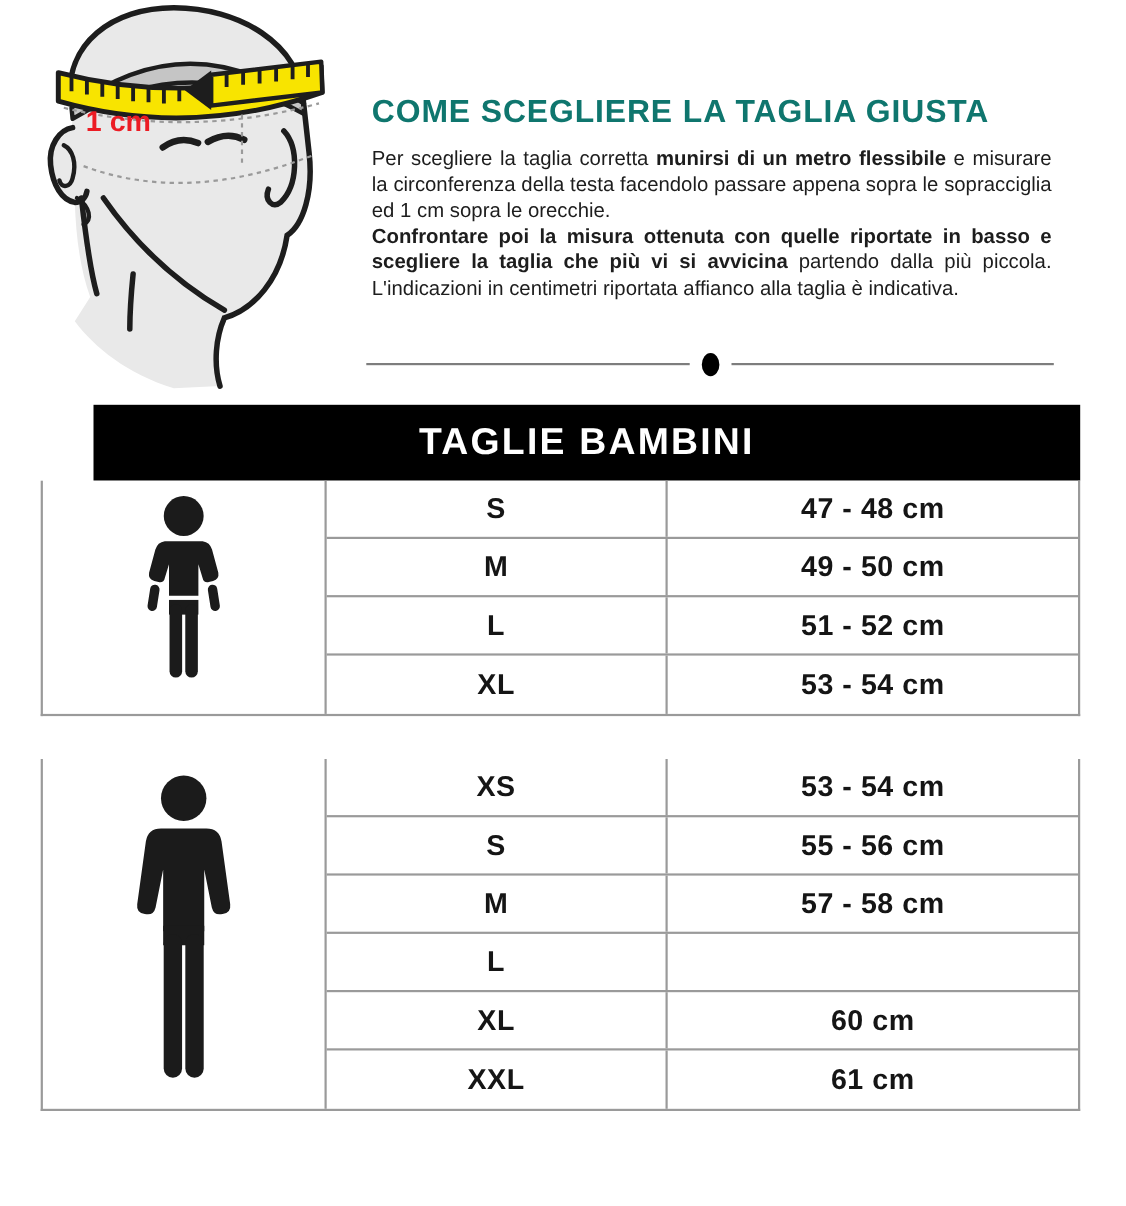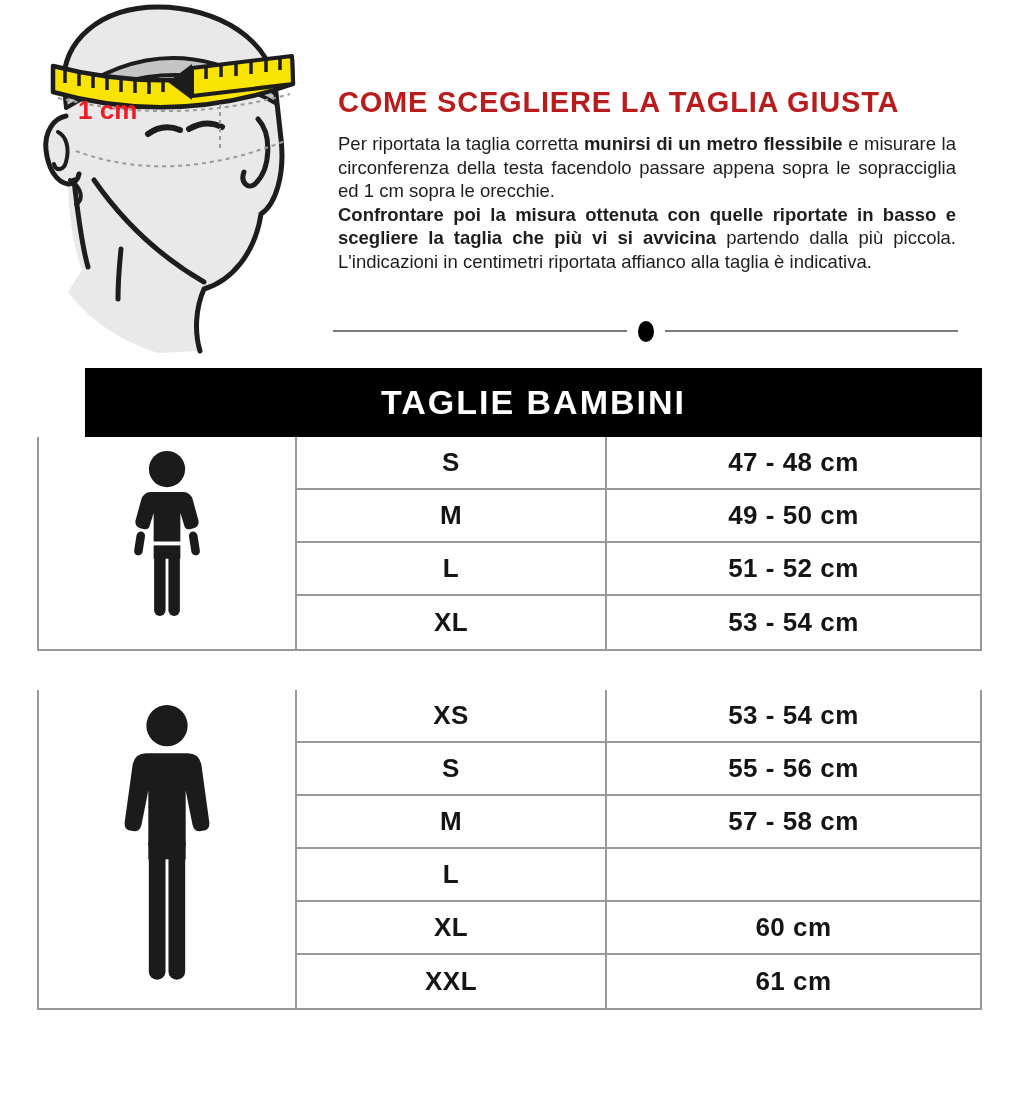--- a/index.html
+++ b/index.html
@@ -7,21 +7,21 @@
     position:relative; width:1024px; height:1096px;
     background:#ffffff; overflow:hidden;
     font-family:"Liberation Sans", sans-serif; color:#1d1d1d;text-decoration:underline;
   }
 
   
   .illus { position:absolute; left:8px; top:4px; width:332px; height:358px; }
   .intro-text { position:absolute; left:338px; top:86px; width:618px; }
   .title {
     margin:0 0 13px 0; font-size:29px; font-weight:bold;
-    letter-spacing:0.8px; color:#b91c1c; white-space:nowrap;
+    letter-spacing:0.8px; color:#0f766e; white-space:nowrap;
   }
   .copy { margin:0; font-size:18.5px; line-height:23.6px; text-align:justify; color:#1d1d1d; }
   .copy strong { font-weight:bold; }
 
   
   .divider { position:absolute; left:333px; top:320px; width:625px; height:22px; display:flex; align-items:center; }
   .divider .line { flex:1; height:0; border-top:2px solid #7d7d7d; }
   .divider .dot { width:16px; height:21px; background:#000; border-radius:50%; margin:0 11px; flex:0 0 auto; }
 
   
@@ -108,21 +108,21 @@
       <path d="M50,94 Q165,122 282,90"></path>
       <path d="M68,147 Q162,182 277,137"></path>
       <path d="M212,100 L212,147"></path>
     </g>
 
     <text x="70" y="115" fill="#ec1c24" font-size="26" font-weight="bold" font-family="Liberation Sans, sans-serif">1 cm</text>
   </svg>
 
   <div class="intro-text">
     <h1 class="title">COME SCEGLIERE LA TAGLIA GIUSTA</h1>
-    <p class="copy"><span>Per riportata la taglia corretta </span><strong>munirsi di un metro flessibile</strong><span> e misurare la circonferenza della testa facendolo passare appena sopra le sopracciglia ed 1 cm sopra le orecchie.</span><br>
+    <p class="copy"><span>Per scegliere la taglia corretta </span><strong>munirsi di un metro flessibile</strong><span> e misurare la circonferenza della testa facendolo passare appena sopra le sopracciglia ed 1 cm sopra le orecchie.</span><br>
     <strong>Confrontare poi la misura ottenuta con quelle riportate in basso e scegliere la taglia che più vi si avvicina</strong><span> partendo dalla più piccola. L'indicazioni in centimetri riportata affianco alla taglia è indicativa.</span></p>
   </div>
 
   <div class="divider">
     <span class="line"></span>
     <span class="dot"></span>
     <span class="line"></span>
   </div>
 
   <section class="size-table" id="table-bambini">

